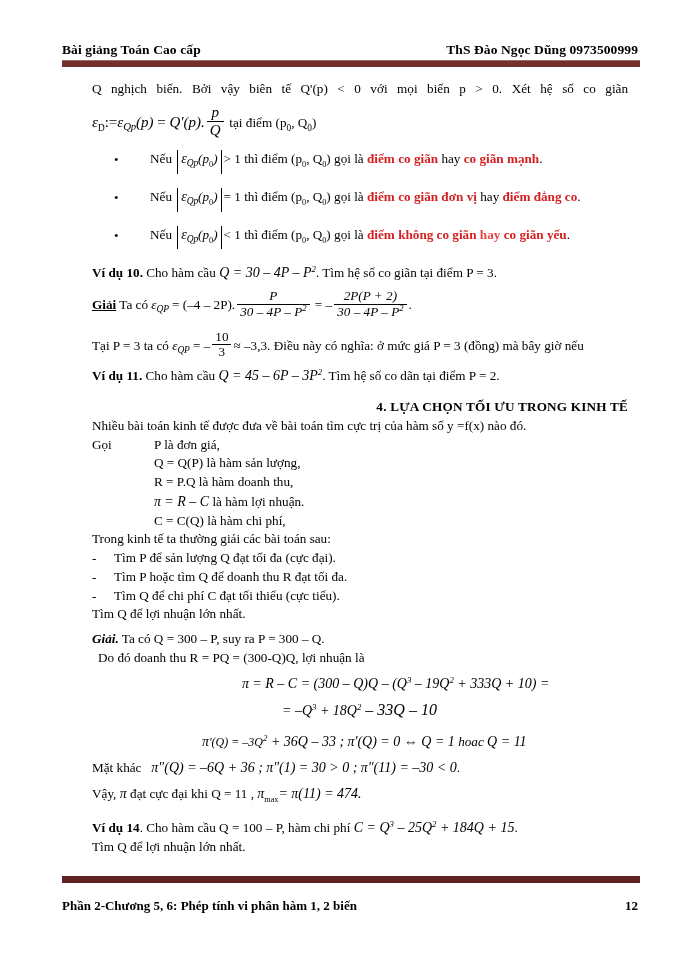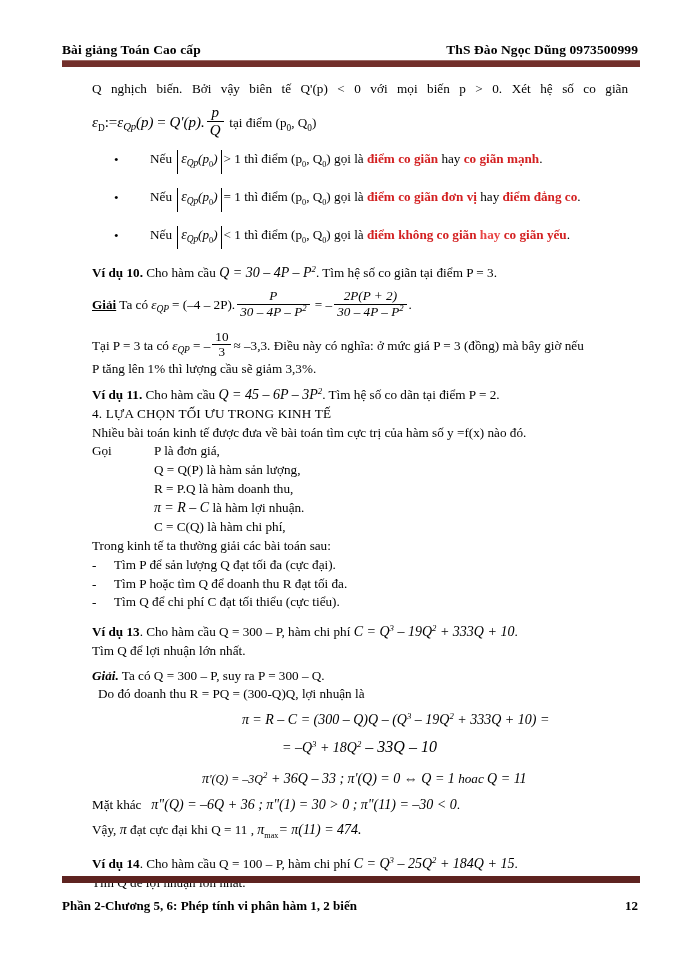--- a/index.html
+++ b/index.html
@@ -129,23 +129,24 @@
     font-size: 13px;
   }
   .red { color: #D32021; font-weight: bold; }
   .red-light { color: #E03B3B; font-weight: bold; }
 
   .ex-label { font-weight: bold; }
   .giai { font-weight: bold; text-decoration: underline; }
   .giai-i { font-weight: bold; font-style: italic; }
 
   .sect-head {
-    font-weight: normal;
-    margin-top: 0;
+    font-weight: bold;
+    margin-top: 12px;
     letter-spacing: 0.2px;
+    text-align: right;
   }
 
   .goi-grid { margin-top: 0; }
   .goi-row { display: block; }
   .indent-goi { display: inline-block; width: 62px; }
   .goi-items { margin-left: 62px; }
 
   .dash-item { padding-left: 0; }
   .dash-item .d { display: inline-block; width: 22px; }
   .indent-3 { margin-left: 110px; }
@@ -220,21 +221,20 @@
       <span class="mi">ε</span><span class="eps-sub mi">QP</span>
       <span>= (–4 – 2P).</span><span class="frac"><span class="num mi">P</span><span class="den mi"><span>30 – 4P – P</span><sup>2</sup></span></span>
       <span>= –</span><span class="frac"><span class="num mi">2P(P + 2)</span><span class="den mi"><span>30 – 4P – P</span><sup>2</sup></span></span><span>.</span>
     </p>
 
     <p class="sp10">
       <span>Tại P = 3 ta có</span>
       <span class="mi">ε</span><span class="eps-sub mi">QP</span>
       <span>= –</span><span class="frac"><span class="num up">10</span><span class="den up">3</span></span><span>≈ –3,3</span><span>. Điều này có nghĩa: ở mức giá P = 3 (đồng) mà bây giờ nếu</span>
     </p>
-    <p>P tăng lên 1% thì lượng cầu sẽ giảm 3,3%.</p>
 
     <p class="sp6">
       <span class="ex-label">Ví dụ 11.</span>
       <span>Cho hàm cầu</span>
       <span class="mi" style="font-size:14px">Q = 45 – 6P – 3P</span><sup>2</sup><span>. Tìm hệ số co dãn tại điểm P = 2.</span>
     </p>
 
     <p class="sect-head">4. LỰA CHỌN TỐI ƯU TRONG KINH TẾ</p>
     <p>Nhiều bài toán kinh tế được đưa về bài toán tìm cực trị của hàm số y =f(x) nào đó.</p>
 
@@ -251,24 +251,20 @@
       </p>
       <p class="goi-items">C = C(Q) là hàm chi phí,</p>
     </div>
 
     <p>Trong kinh tế ta thường giải các bài toán sau:</p>
 
     <p class="dash-item"><span class="d">-</span><span>Tìm P để sản lượng Q đạt tối đa (cực đại).</span></p>
     <p class="dash-item"><span class="d">-</span><span>Tìm P hoặc tìm Q để doanh thu R đạt tối đa.</span></p>
     <p class="dash-item"><span class="d">-</span><span>Tìm Q để chi phí C đạt tối thiểu (cực tiểu).</span></p>
 
-    <p class="sp10">
-      <span class="ex-label">Ví dụ 13</span><span>. Cho hàm cầu Q = 300 – P, hàm chi phí</span>
-      <span class="mi" style="font-size:14px">C = Q</span><sup>3</sup><span class="mi" style="font-size:14px"> – 19Q</span><sup>2</sup><span class="mi" style="font-size:14px"> + 333Q + 10</span><span>.</span>
-    </p>
     <p>Tìm Q để lợi nhuận lớn nhất.</p>
 
     <p class="sp6">
       <span class="giai-i">Giải.</span>
       <span>Ta có Q = 300 – P, suy ra P = 300 – Q.</span>
     </p>
     <p style="padding-left:6px">Do đó doanh thu R = PQ = (300-Q)Q, lợi nhuận là</p>
 
     <p class="indent-4 sp6">
       <span class="mi" style="font-size:14px">π</span>

